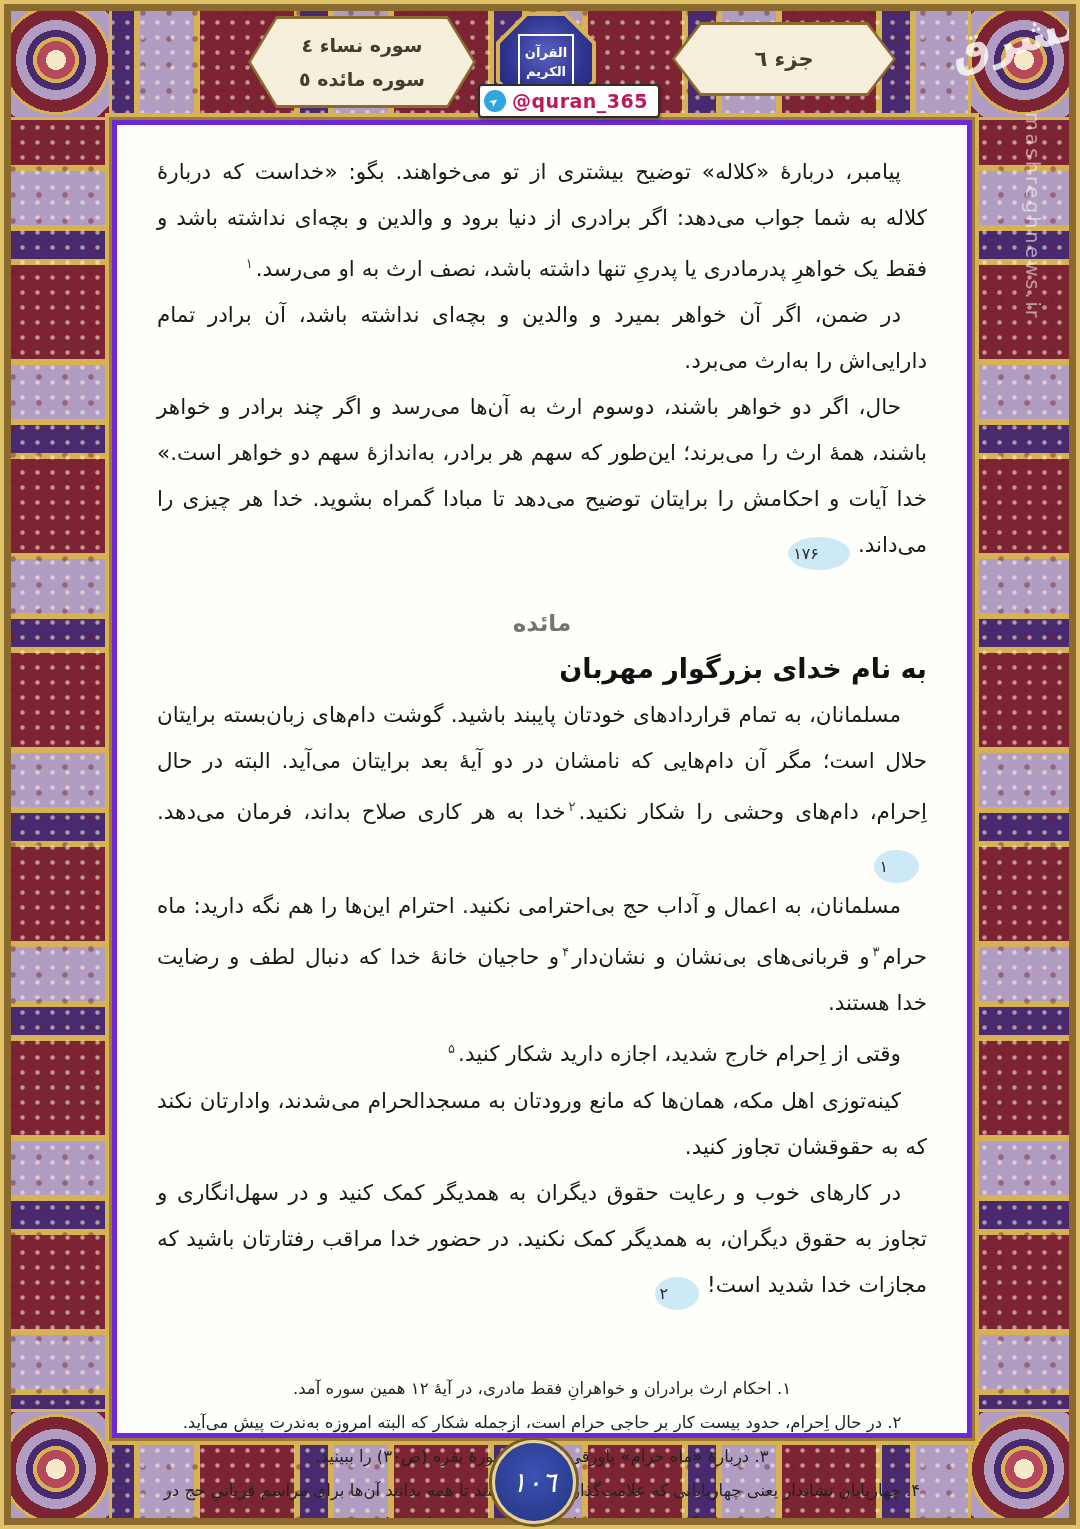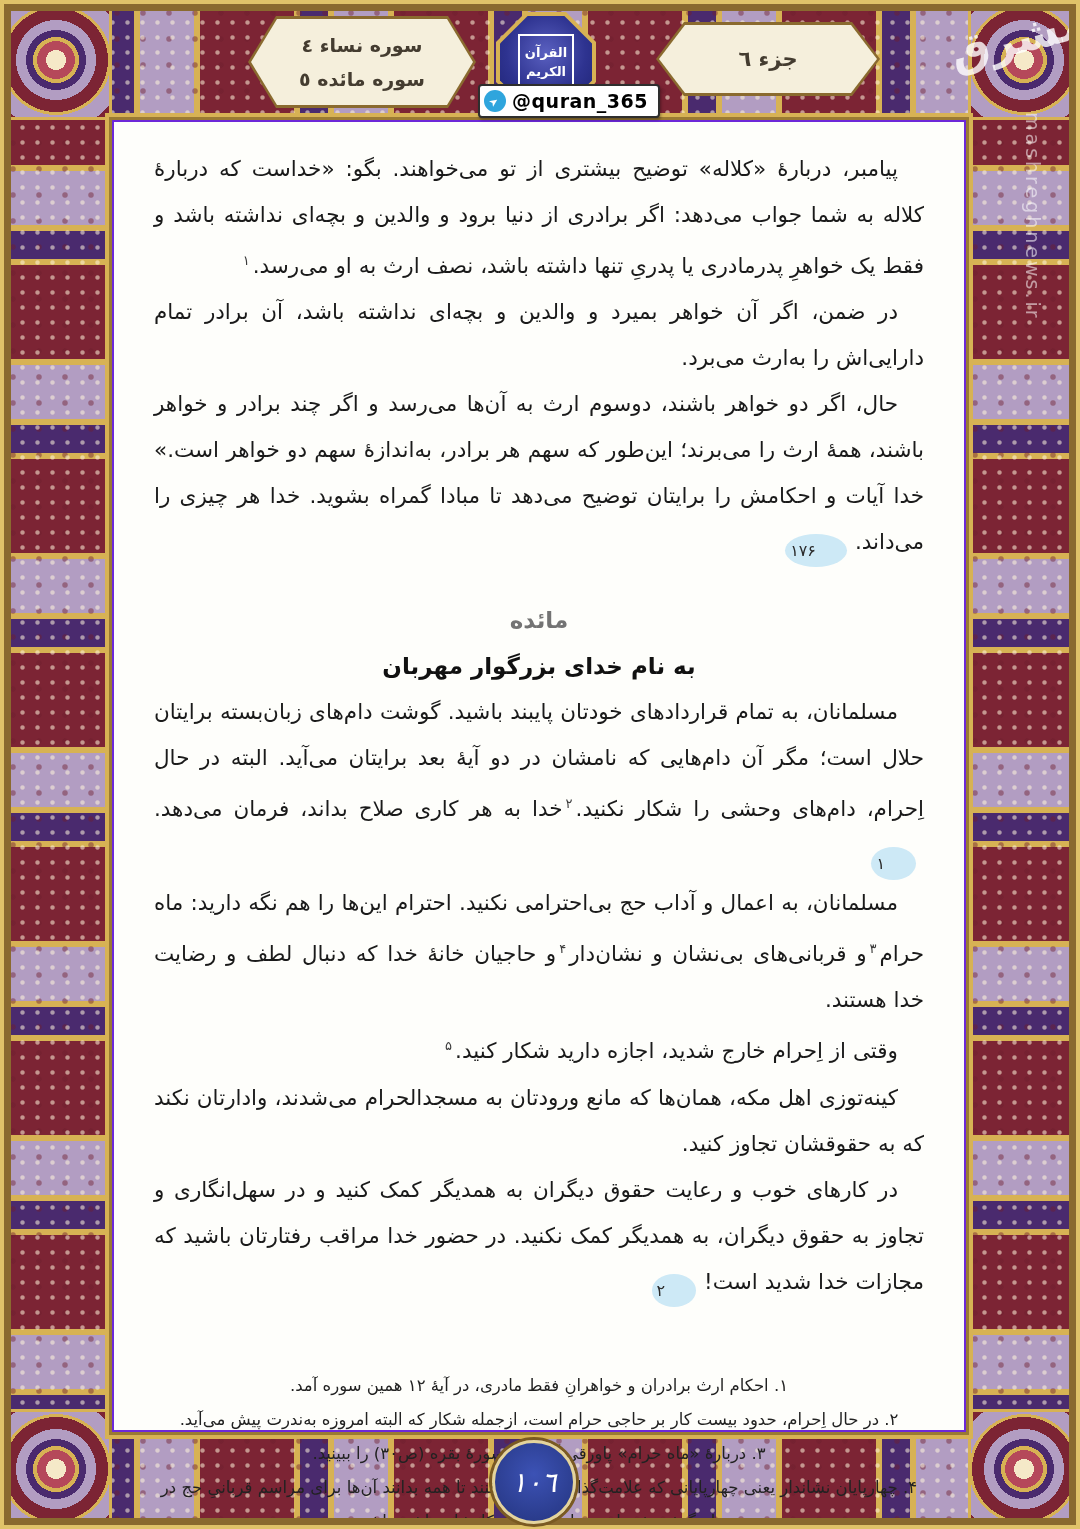--- a/index.html
+++ b/index.html
@@ -57,61 +57,61 @@
   
   .cartouche{position:absolute;z-index:5;
     clip-path:polygon(28px 0,calc(100% - 28px) 0,100% 50%,calc(100% - 28px) 100%,28px 100%,0 50%);
     background:#8a6a2f;}
   .cart-in{position:absolute;inset:3px;
     clip-path:polygon(26px 0,calc(100% - 26px) 0,100% 50%,calc(100% - 26px) 100%,26px 100%,0 50%);
     background:#f5efdc;display:flex;flex-direction:column;align-items:center;justify-content:center;
     color:#443c30;font-weight:bold;direction:rtl;}
   .cart-surah{left:248px;top:16px;width:228px;height:92px;}
   .cart-surah .cart-in{font-size:19px;line-height:1.8;}
-  .cart-juz{left:656px;top:22px;width:224px;height:74px;}
+  .cart-juz{left:672px;top:22px;width:224px;height:74px;}
   .cart-juz .cart-in{font-size:21px;}
 
   .emblem{position:absolute;left:496px;top:12px;width:100px;height:100px;z-index:6;
     clip-path:polygon(30% 0,70% 0,100% 30%,100% 70%,70% 100%,30% 100%,0 70%,0 30%);
     background:#d7b254;}
   .emblem-in{position:absolute;inset:4px;
     clip-path:polygon(30% 0,70% 0,100% 30%,100% 70%,70% 100%,30% 100%,0 70%,0 30%);
     background:radial-gradient(circle at 50% 40%, #5a60c0 0%, #2e3390 55%, #1d2170 100%);
     display:flex;align-items:center;justify-content:center;}
   .kufic{width:52px;height:52px;border:2px solid #ffffff;display:flex;flex-direction:column;
     align-items:center;justify-content:center;color:#fff;font-size:13px;font-weight:bold;line-height:1.5;direction:rtl;}
 
   
   .tg-badge{position:absolute;left:478px;top:84px;height:30px;z-index:12;background:#fff;
     border:2px solid #2e2e2e;border-radius:4px;display:flex;align-items:center;gap:6px;
     padding:0 10px 0 4px;box-shadow:1px 2px 3px rgba(0,0,0,.35);cursor:pointer;}
   .tg-icon{width:22px;height:22px;border-radius:50%;background:#2fa5dd;color:#fff;
     display:flex;align-items:center;justify-content:center;font-size:11px;}
   .tg-icon span{transform:rotate(-35deg) translateX(-1px);}
-  .tg-text{font-weight:bold;font-size:19px;color:#000000;direction:ltr;letter-spacing:.5px;}
+  .tg-text{font-weight:bold;font-size:19px;color:#be185d;direction:ltr;letter-spacing:.5px;}
 
   
   .wm-site{position:absolute;right:36px;top:112px;z-index:7;writing-mode:vertical-rl;
     font-size:19px;letter-spacing:3px;color:rgba(255,255,255,.55);}
   .wm-logo{position:absolute;right:-8px;top:12px;z-index:7;color:rgba(255,255,255,.8);
     font-size:44px;font-weight:bold;transform:rotate(-14deg);direction:rtl;}
 
   
   .page{position:absolute;left:112px;top:120px;width:850px;height:1308px;z-index:4;
-    background:#fefefb;border:2px solid #6d28d9;
+    background:#fefefb;border:5px solid #6d28d9;
     box-shadow:0 0 0 3px #9a7a33, 0 0 0 7px #d7b254;
     direction:rtl;}
   .content{padding:24px 40px 0 40px;}
   p.main{margin:0;font-size:21.5px;line-height:46px;text-align:justify;color:#1a1a1a;text-indent:26px;}
   sup.fnm{font-size:13px;color:#3a3a3a;margin:0 3px;}
   .vbadge{display:inline-block;min-width:33px;height:33px;line-height:33px;border-radius:50%;
     background:#cde9f6;color:#2b2b2b;font-size:16px;text-align:right;margin:0 8px;
     vertical-align:-7px;padding:0 5px;box-sizing:border-box;}
   h2.surah{margin:30px 0 0;text-align:center;font-size:23px;font-weight:bold;line-height:46px;color:#737373;}
-  h3.bismillah{margin:0;text-align:center;font-size:23px;font-weight:bold;line-height:46px;color:#111;}
+  h3.bismillah{margin:0;text-align:right;font-size:27px;font-weight:bold;line-height:46px;color:#111;}
   .footnotes{margin-top:62px;padding:0 40px;}
   p.fn{margin:0;font-size:16.5px;line-height:34px;text-align:center;color:#222;}
 
   
   .page-num{position:absolute;left:492px;top:1440px;width:78px;height:78px;border-radius:50%;z-index:9;
     background:radial-gradient(circle at 50% 40%, #3c52b5, #24347e);
     border:3px solid #e4d49c;box-shadow:0 0 0 3px #7a5a22;
     color:#fff;display:flex;align-items:center;justify-content:center;font-size:28px;font-style:italic;}
 </style>
 </head>

